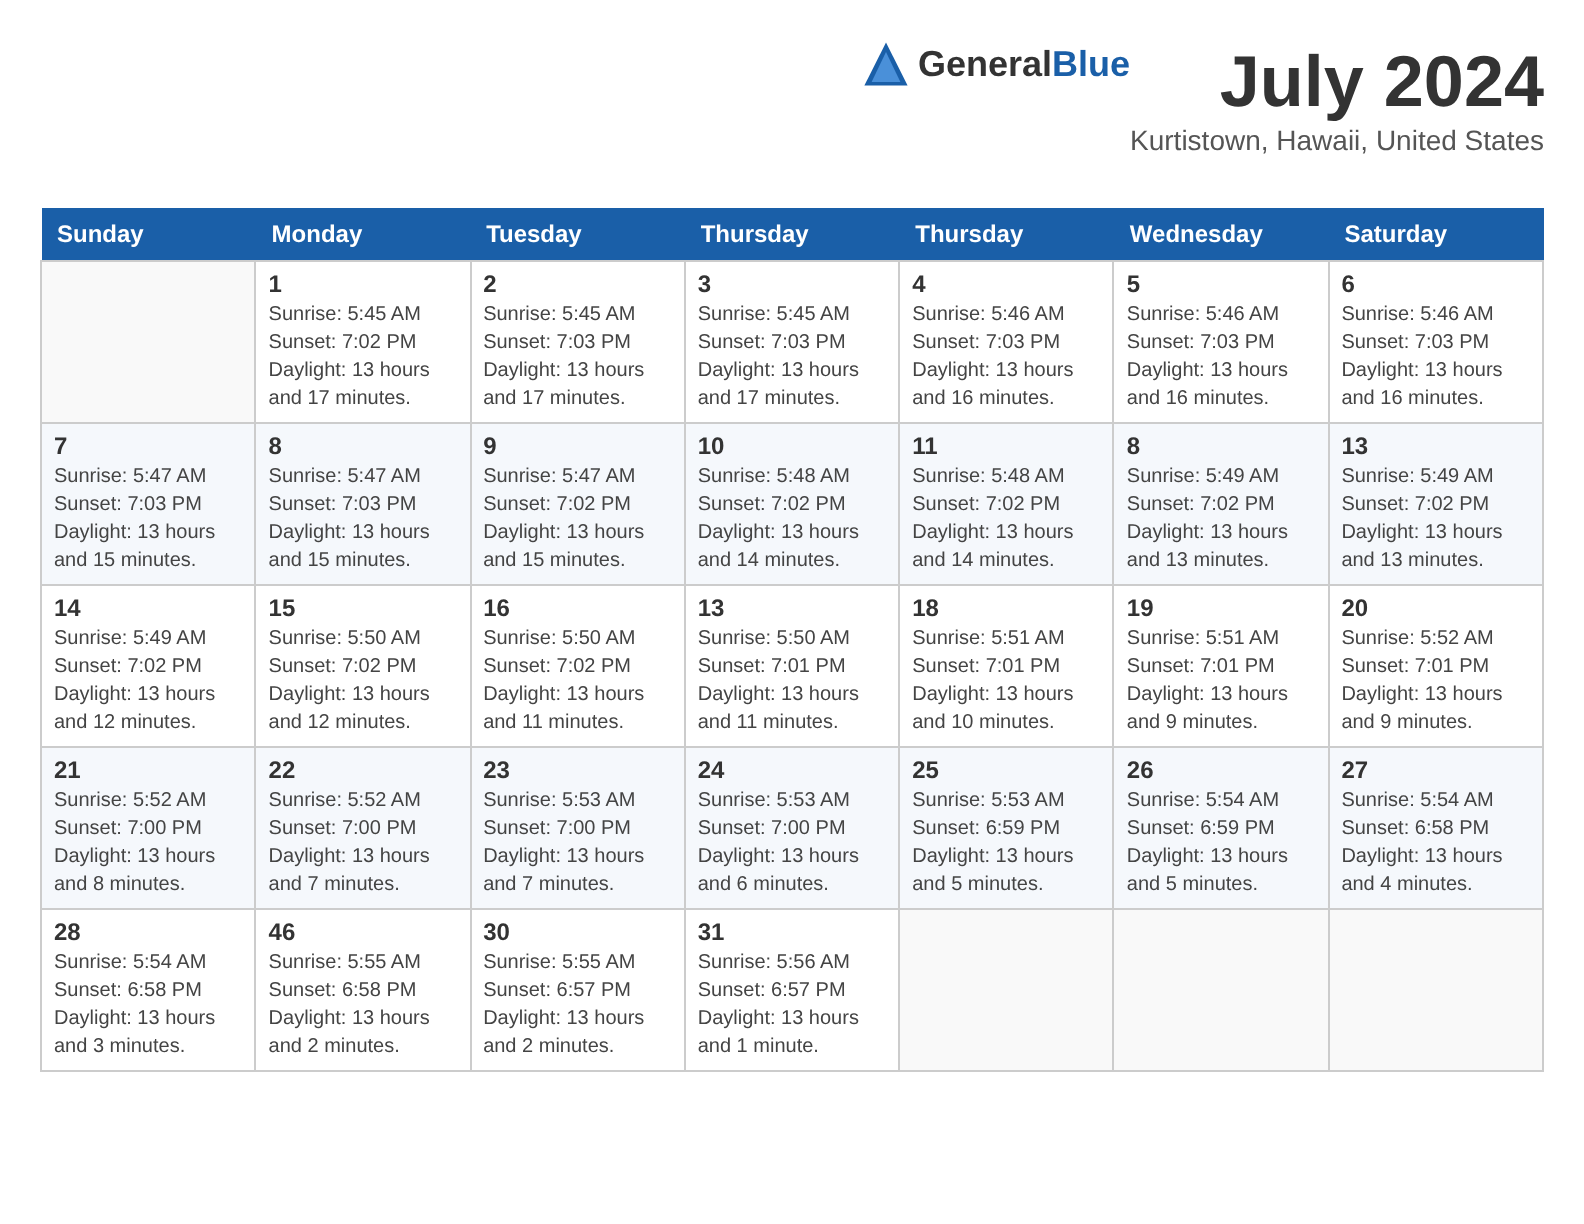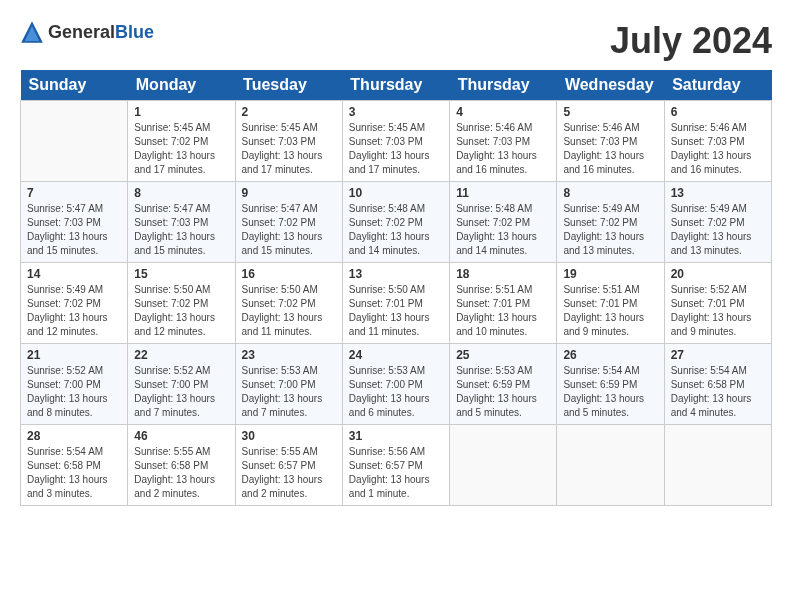--- a/index.html
+++ b/index.html
@@ -5,23 +5,23 @@
     * { box-sizing: border-box; margin: 0; padding: 0; }
     body {
       font-family: Arial, sans-serif;
       background: #fff;
       width: 792px;
       min-height: 612px;
       padding: 20px;
     }
     .header-section {
       display: flex;
-      justify-content: space-between;
+      justify-content: flex-end;
       align-items: flex-start;
-      margin-bottom: 8px;
+      margin-bottom: 26px;
     }
     .logo {
       display: flex;
       align-items: center;
       gap: 4px;
     }
     .logo-text-general {
       font-size: 18px;
       font-weight: bold;
       color: #333;
@@ -50,21 +50,21 @@
     table {
       width: 100%;
       border-collapse: collapse;
       font-size: 11px;
     }
     thead tr th {
       background-color: #1a5fa8;
       color: #fff;
       text-align: left;
       padding: 6px 8px;
-      font-size: 16px;
+      font-size: 12px;
       font-weight: bold;
     }
     tbody tr td {
       border: 1px solid #ccc;
       vertical-align: top;
       padding: 4px 6px;
       min-height: 70px;
       height: 80px;
       width: calc(100% / 7);
       color: #333;
@@ -99,20 +99,21 @@
     <svg class="logo-icon" viewBox="0 0 40 40" xmlns="http://www.w3.org/2000/svg">
       <polygon points="20,2 38,38 2,38" fill="#1a5fa8"></polygon>
       <polygon points="20,10 32,35 8,35" fill="#4a90d9"></polygon>
     </svg>
     <div>
       <span class="logo-text-general">General</span><span class="logo-text-blue">Blue</span>
     </div>
   </div>
   <div class="title-section">
     <div class="month-title">July 2024</div>
+    <div class="location">Kurtistown, Hawaii, United States</div>
   </div>
 </div>
 
 <table>
   <thead>
     <tr>
     <th>Sunday</th>
         <th>Monday</th>
         <th>Tuesday</th>
         <th>Thursday</th>

